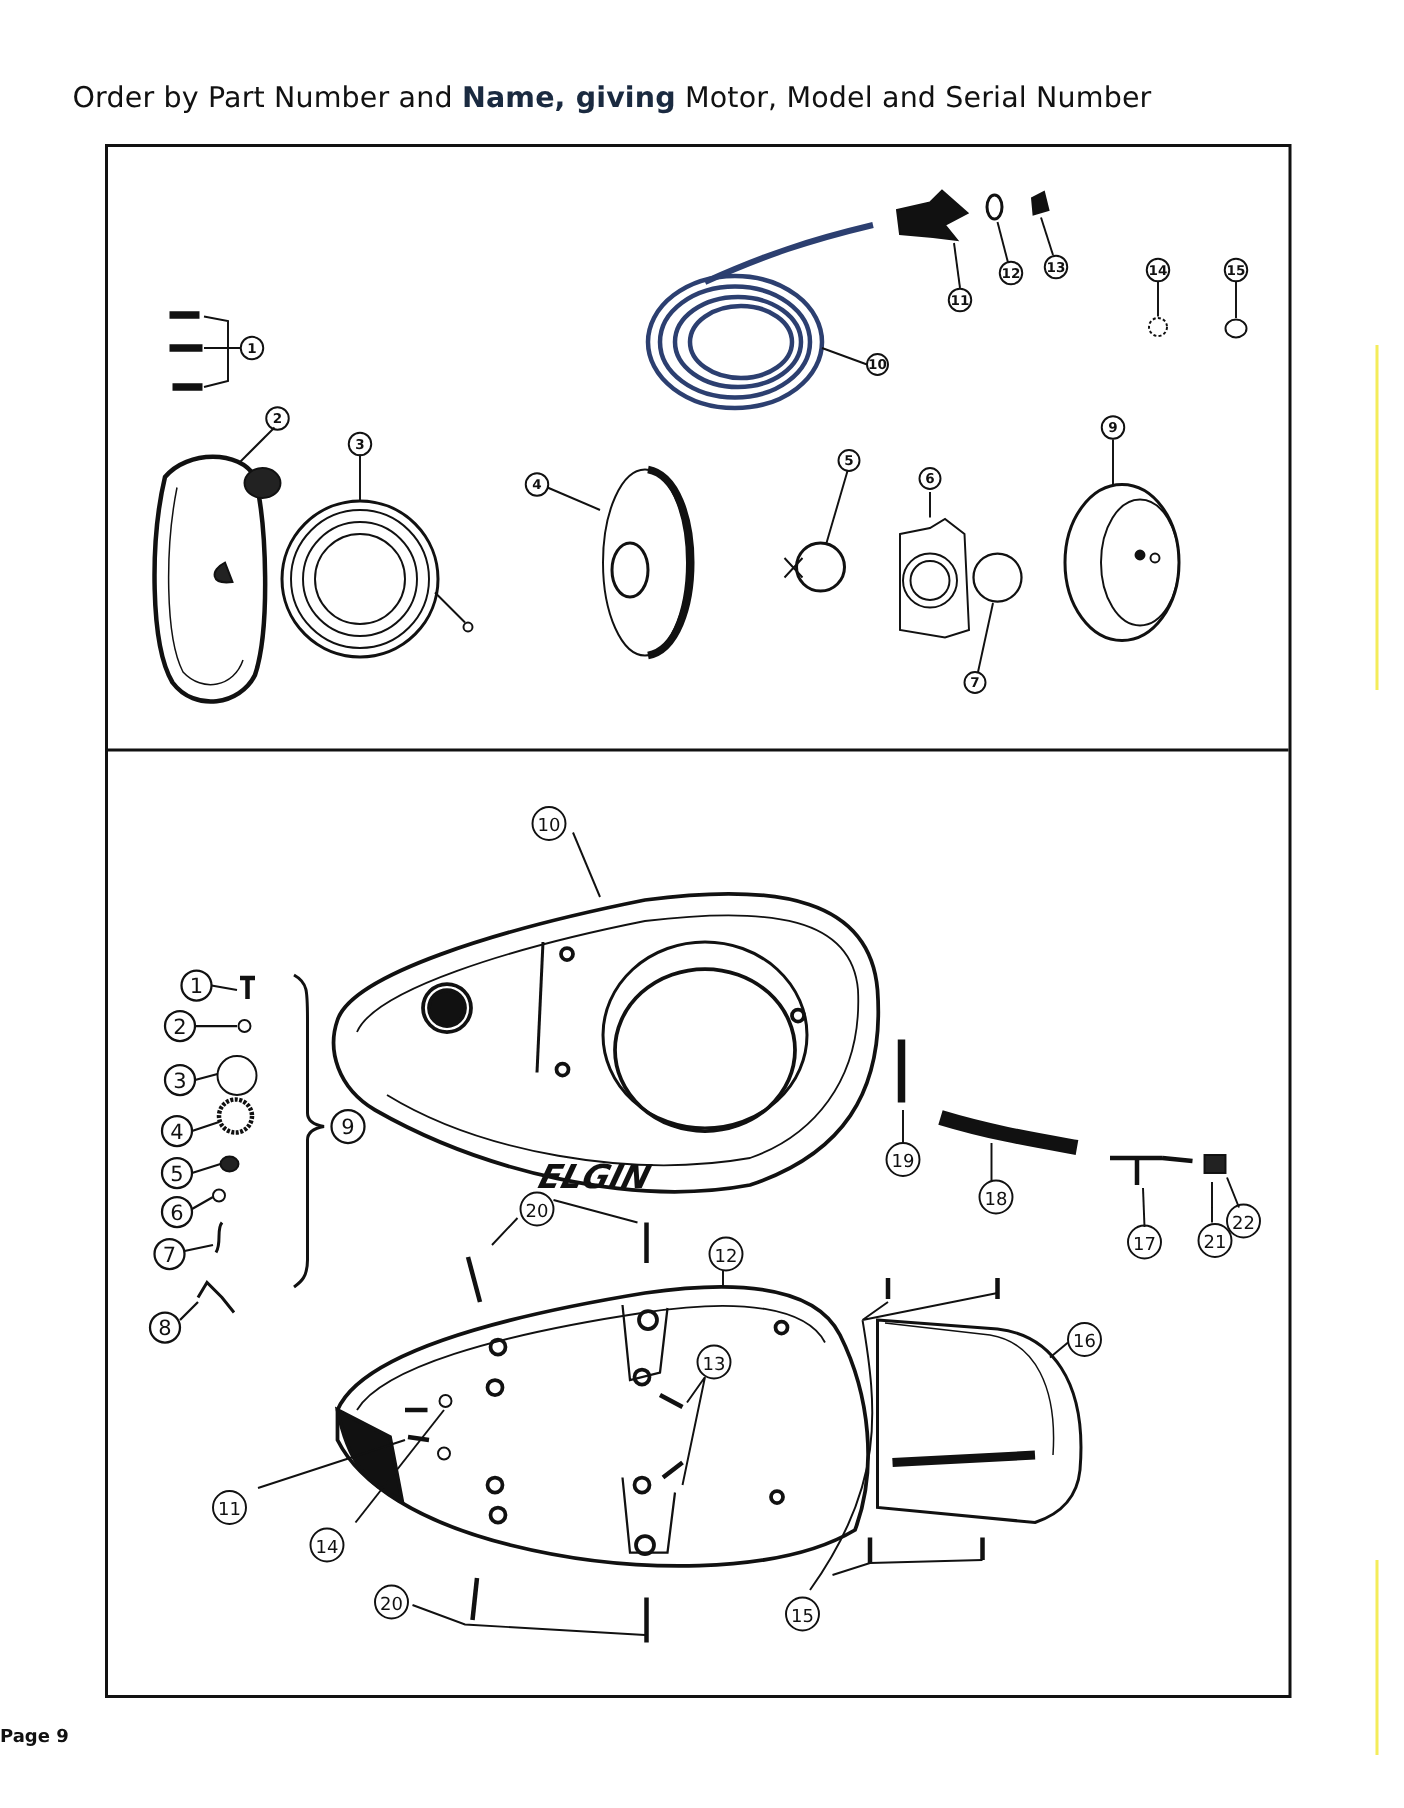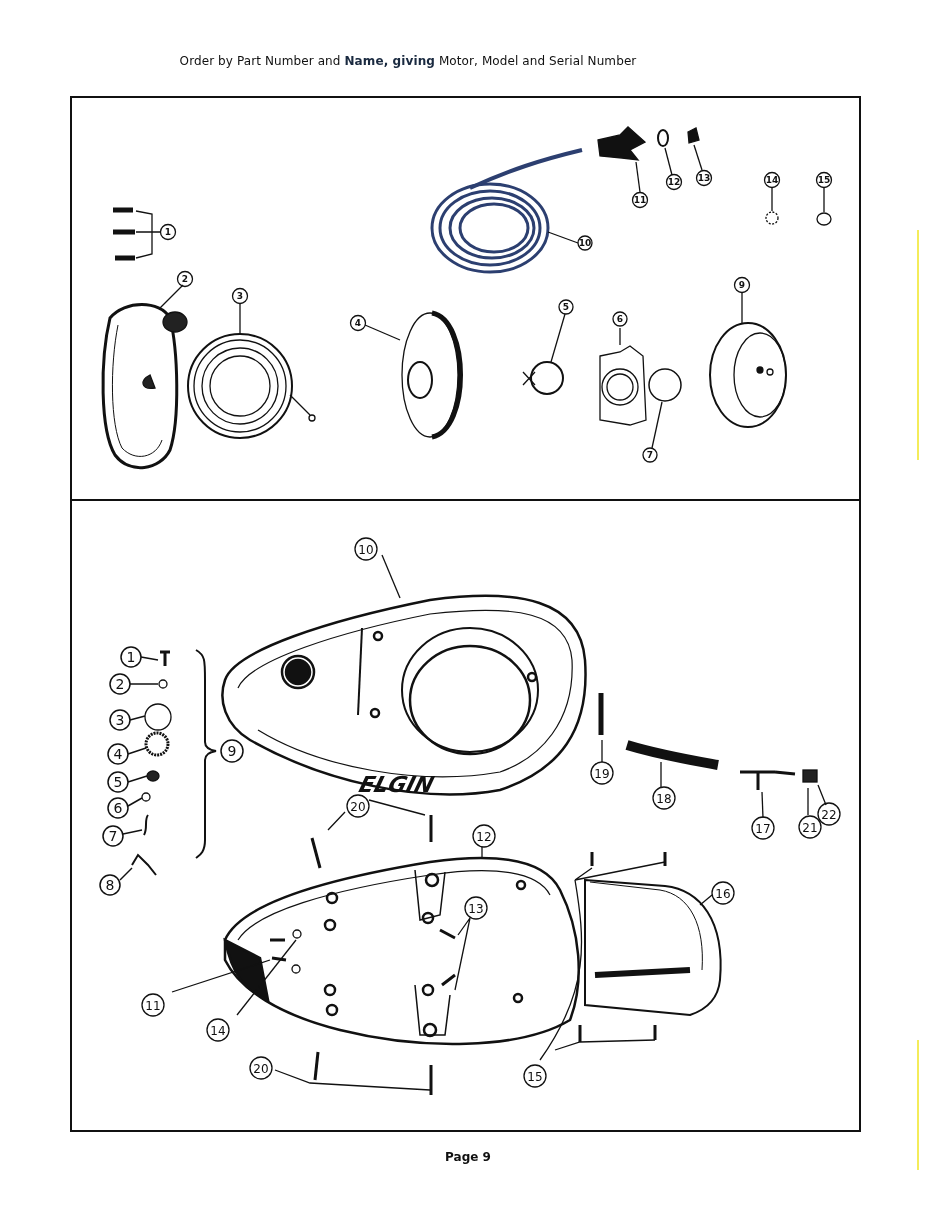--- a/index.html
+++ b/index.html
@@ -1,21 +1,21 @@
 <!DOCTYPE html>
 <html><head>
 <meta charset="utf-8">
 <style>
   html,body{margin:0;padding:0;background:#fff;}
   body{width:936px;height:1205px;position:relative;overflow:hidden;font-family:"DejaVu Sans",sans-serif;}
-  .header{position:absolute;left:0;top:54px;width:816px;text-align:center;font-size:12px;color:#111;letter-spacing:0.1px;}
+  .header{position:absolute;left:0;top:54px;width:816px;text-align:center;font-size:19px;color:#111;letter-spacing:0.1px;}
   .header .bold{font-weight:bold;color:#1a2a40;}
   .frame{position:absolute;left:70px;top:96px;width:791px;height:1036px;border:2px solid #111;box-sizing:border-box;}
   .divider{position:absolute;left:72px;top:499px;width:787px;height:0;border-top:2px solid #111;}
-  .footer{position:absolute;left:0;top:1150px;width:936px;text-align:center;font-size:12px;font-weight:bold;color:#111;}
+  .footer{position:absolute;left:0;top:1150px;width:936px;text-align:left;font-size:12px;font-weight:bold;color:#111;}
   .edge-mark{position:absolute;left:917px;width:2px;background:#f4ec5a;}
   svg.art{position:absolute;left:0;top:0;}
   .lbl{font-family:"DejaVu Sans",sans-serif;fill:#111;}
 </style>
 </head>
 <body>
 
 <div class="header">
   <span>Order by Part Number and </span><span class="bold">Name, giving</span><span> Motor, Model and Serial Number</span>
 </div>

